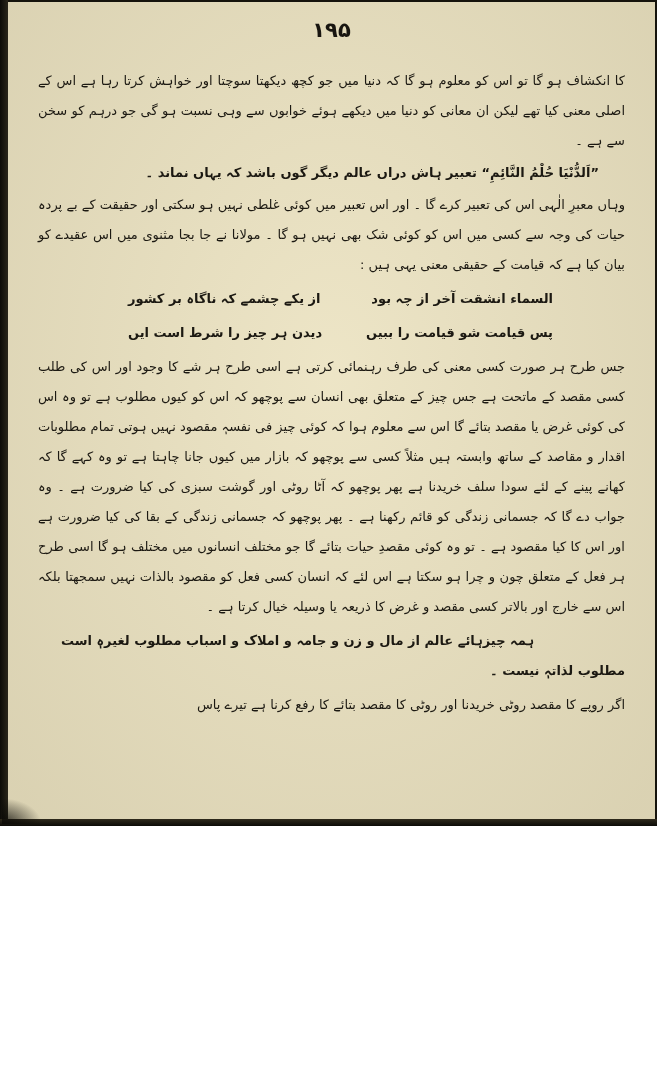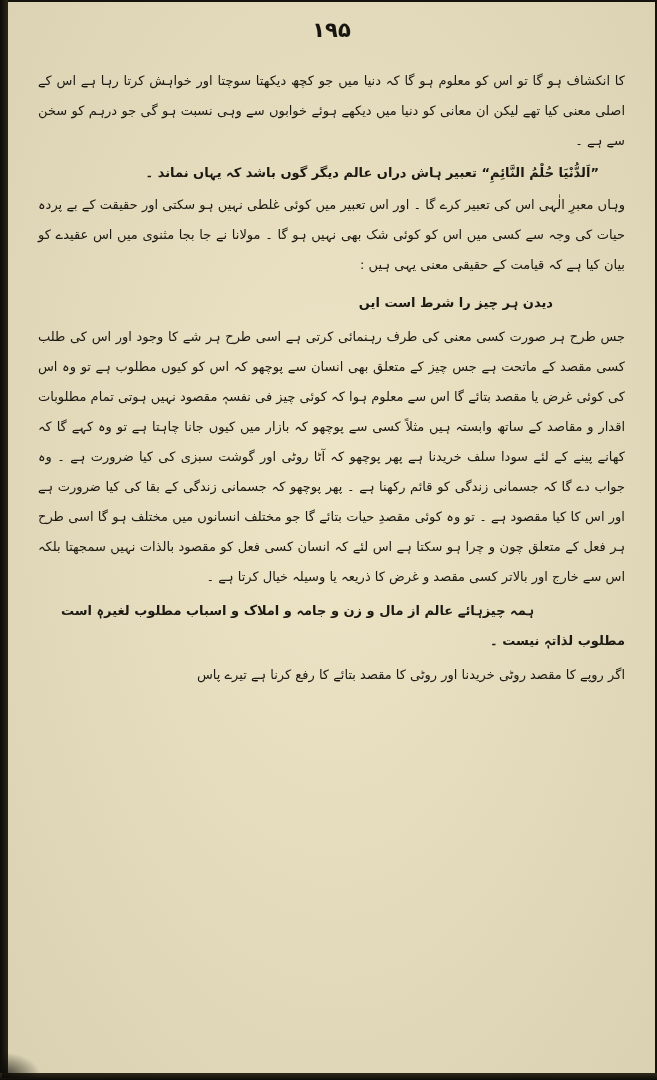--- a/index.html
+++ b/index.html
@@ -6,21 +6,21 @@
     margin: 0;
     padding: 0;
     width: 657px;
     height: 1080px;
     overflow: hidden;
     font-family: "DejaVu Sans", sans-serif;
   }
   .scan-frame {
     position: relative;
     width: 657px;
-    height: 1080px;
+    height: 826px;
     background: #15130c;
   }
   .page {
     position: absolute;
     top: 2px;
     right: 2px;
     left: 8px;
     bottom: 7px;
     background:
       radial-gradient(ellipse at 50% 45%, rgba(255,255,255,0.10), rgba(0,0,0,0.07) 95%),
@@ -87,22 +87,25 @@
   <div class="edge-left"></div>
   <div class="edge-bottom"></div>
   <div class="page">
     <div class="page-inner">
       <div class="page-number">۱۹۵</div>
       <div class="page-text">
           <div class="block prose">کا انکشاف ہو گا تو اس کو معلوم ہو گا کہ دنیا میں جو کچھ دیکھتا سوچتا اور خواہش کرتا رہا ہے اس کے اصلی معنی کیا تھے لیکن ان معانی کو دنیا میں دیکھے ہوئے خوابوں سے وہی نسبت ہو گی جو درہم کو سخن سے ہے ۔</div>
           <div class="block quote">”اَلدُّنْیَا حُلْمُ النَّائِمِ“ تعبیر ہاش دراں عالم دیگر گوں باشد کہ یہاں نماند ۔</div>
           <div class="block prose">وہاں معبرِ الٰہی اس کی تعبیر کرے گا ۔ اور اس تعبیر میں کوئی غلطی نہیں ہو سکتی اور حقیقت کے بے پردہ حیات کی وجہ سے کسی میں اس کو کوئی شک بھی نہیں ہو گا ۔ مولانا نے جا بجا مثنوی میں اس عقیدے کو بیان کیا ہے کہ قیامت کے حقیقی معنی یہی ہیں :</div>
           <div class="block couplet">
+            <span>السماء انشقت آخر از چہ بود</span>
+            <span>از یکے چشمے کہ ناگاہ بر کشور</span>
           </div>
           <div class="block couplet">
+            <span>پس قیامت شو قیامت را ببیں</span>
             <span>دیدن ہر چیز را شرط است ایں</span>
           </div>
           <div class="block prose">جس طرح ہر صورت کسی معنی کی طرف رہنمائی کرتی ہے اسی طرح ہر شے کا وجود اور اس کی طلب کسی مقصد کے ماتحت ہے جس چیز کے متعلق بھی انسان سے پوچھو کہ اس کو کیوں مطلوب ہے تو وہ اس کی کوئی غرض یا مقصد بتائے گا اس سے معلوم ہوا کہ کوئی چیز فی نفسہٖ مقصود نہیں ہوتی تمام مطلوبات اقدار و مقاصد کے ساتھ وابستہ ہیں مثلاً کسی سے پوچھو کہ بازار میں کیوں جانا چاہتا ہے تو وہ کہے گا کہ کھانے پینے کے لئے سودا سلف خریدنا ہے پھر پوچھو کہ آٹا روٹی اور گوشت سبزی کی کیا ضرورت ہے ۔ وہ جواب دے گا کہ جسمانی زندگی کو قائم رکھنا ہے ۔ پھر پوچھو کہ جسمانی زندگی کے بقا کی کیا ضرورت ہے اور اس کا کیا مقصود ہے ۔ تو وہ کوئی مقصدِ حیات بتائے گا جو مختلف انسانوں میں مختلف ہو گا اسی طرح ہر فعل کے متعلق چون و چرا ہو سکتا ہے اس لئے کہ انسان کسی فعل کو مقصود بالذات نہیں سمجھتا بلکہ اس سے خارج اور بالاتر کسی مقصد و غرض کا ذریعہ یا وسیلہ خیال کرتا ہے ۔</div>
           <div class="block quoteblock">
             <div class="qline qline-0">ہمہ چیزہائے عالم از مال و زن و جامہ و املاک و اسباب مطلوب لغیرہٖ است</div>
             <div class="qline qline-1">مطلوب لذاتہٖ نیست ۔</div>
           </div>
           <div class="block prose">اگر روپے کا مقصد روٹی خریدنا اور روٹی کا مقصد بتائے کا رفع کرنا ہے تیرے پاس</div>
         </div>
     </div>

